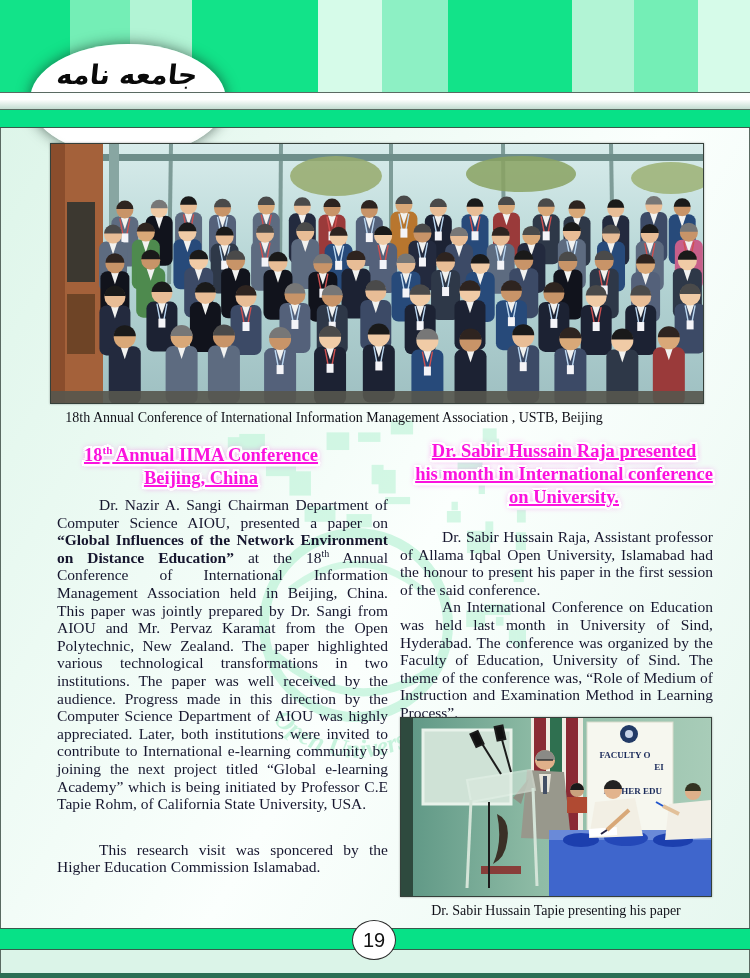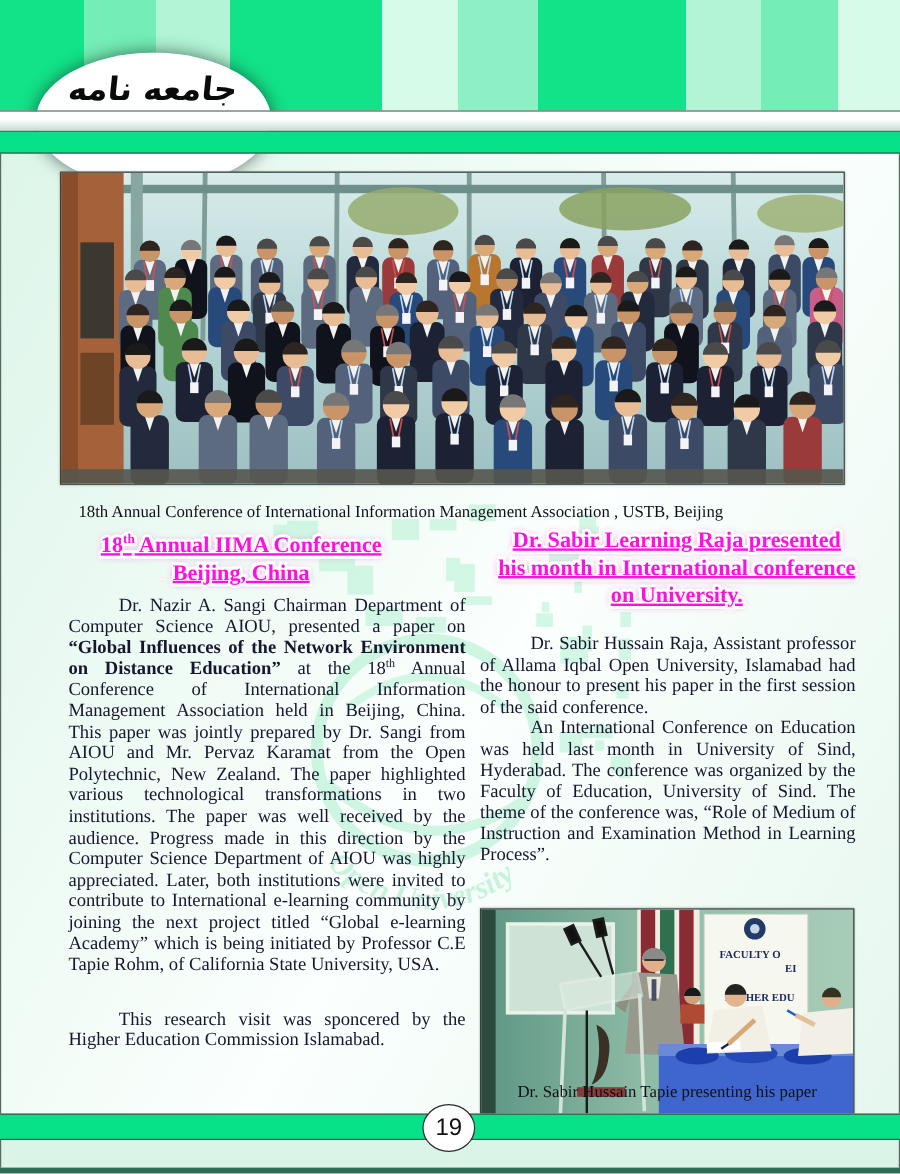--- a/index.html
+++ b/index.html
@@ -39,26 +39,26 @@
   
   .content{
     position:relative; width:750px; height:800px; overflow:hidden;
     background:linear-gradient(120deg,#ddf5e9 0%,#fbfffd 55%,#e6f7ef 100%);
     border-left:1px solid #5a6a62; border-right:1px solid #5a6a62;
   }
   .watermark{ position:absolute; left:205px; top:292px; opacity:.55; z-index:0; }
 
   figure.photo{ position:absolute; border:1px solid #35403a; box-shadow:0 0 2px rgba(0,0,0,.35); background:#9db9b5; z-index:1; }
   .photo1{ left:49px; top:15px;  width:654px; height:261px; }
-  .photo2{ left:399px; top:589px; width:312px; height:180px;margin-top:40px; }
+  .photo2{ left:399px; top:589px; width:312px; height:180px; }
   .photo svg{ display:block; }
 
   .caption{ position:absolute; text-align:center; color:#101018; z-index:1;
             font:14px/18px "Liberation Serif", serif; }
-  .caption1{ left:0; top:291px; width:666px; }
+  .caption1{ left:0; top:281px; width:666px; }
   .caption2{ left:399px; top:774px; width:312px; }
 
   .headline{ position:absolute; z-index:1; text-align:center;
     font:bold 18.5px/23px "Liberation Serif", serif; color:#fb12de;
     text-shadow:
       -2px -2px 0 #fff, 2px -2px 0 #fff, -2px 2px 0 #fff, 2px 2px 0 #fff,
       -2.5px 0 0 #fff, 2.5px 0 0 #fff, 0 -2.5px 0 #fff, 0 2.5px 0 #fff,
       0 0 6px rgba(251,18,222,.85);
     margin-top: 12px;
   }
@@ -704,21 +704,21 @@
         <rect x="0" y="247" width="652" height="12" fill="#56564e" opacity=".9"></rect>
       </svg>
     </figure>
     <div class="caption caption1">18th Annual Conference of International Information Management Association , USTB, Beijing</div>
 
     <div class="headline headline-left">
       <div class="hl-line"><span>18</span><sup>th</sup><span> Annual IIMA Conference</span></div>
       <div class="hl-line">Beijing, China</div>
     </div>
     <div class="headline headline-right">
-      <div class="hl-line">Dr. Sabir Learning Raja presented</div>
+      <div class="hl-line">Dr. Sabir Hussain Raja presented</div>
       <div class="hl-line">his month in International conference</div>
       <div class="hl-line">on University.</div>
     </div>
 
     <div class="col col-left">
       <p class="para"><span>Dr. Nazir A. Sangi Chairman Department of Computer Science AIOU, presented a paper on </span><b>“Global Influences of the Network Environment on Distance Education”</b><span> at the 18</span><sup>th</sup><span> Annual Conference of International Information Management Association held in Beijing, China. This paper was jointly prepared by Dr. Sangi from AIOU and Mr. Pervaz Karamat from the Open Polytechnic, New Zealand. The paper highlighted various technological transformations in two institutions. The paper was well received by the audience. Progress made in this direction by the Computer Science Department of AIOU was highly appreciated. Later, both institutions were invited to contribute to International e-learning community by joining the next project titled “Global e-learning Academy” which is being initiated by Professor C.E Tapie Rohm, of California State University, USA.</span></p>
       <p class="para gap">This research visit was sponcered by the Higher Education Commission Islamabad.</p>
     </div>
     <div class="col col-right">
       <p class="para gap">Dr. Sabir Hussain Raja, Assistant professor of Allama Iqbal Open University, Islamabad had the honour to present his paper in the first session of the said conference.</p>

